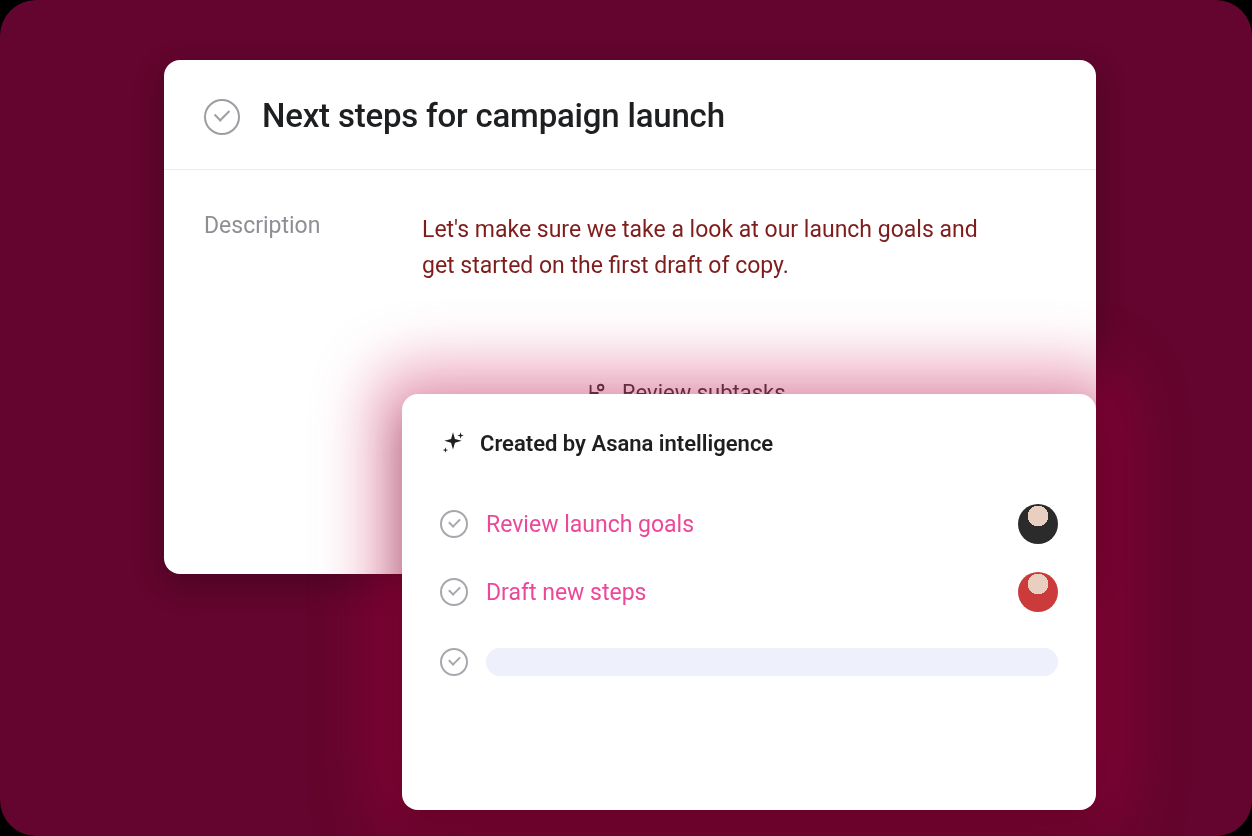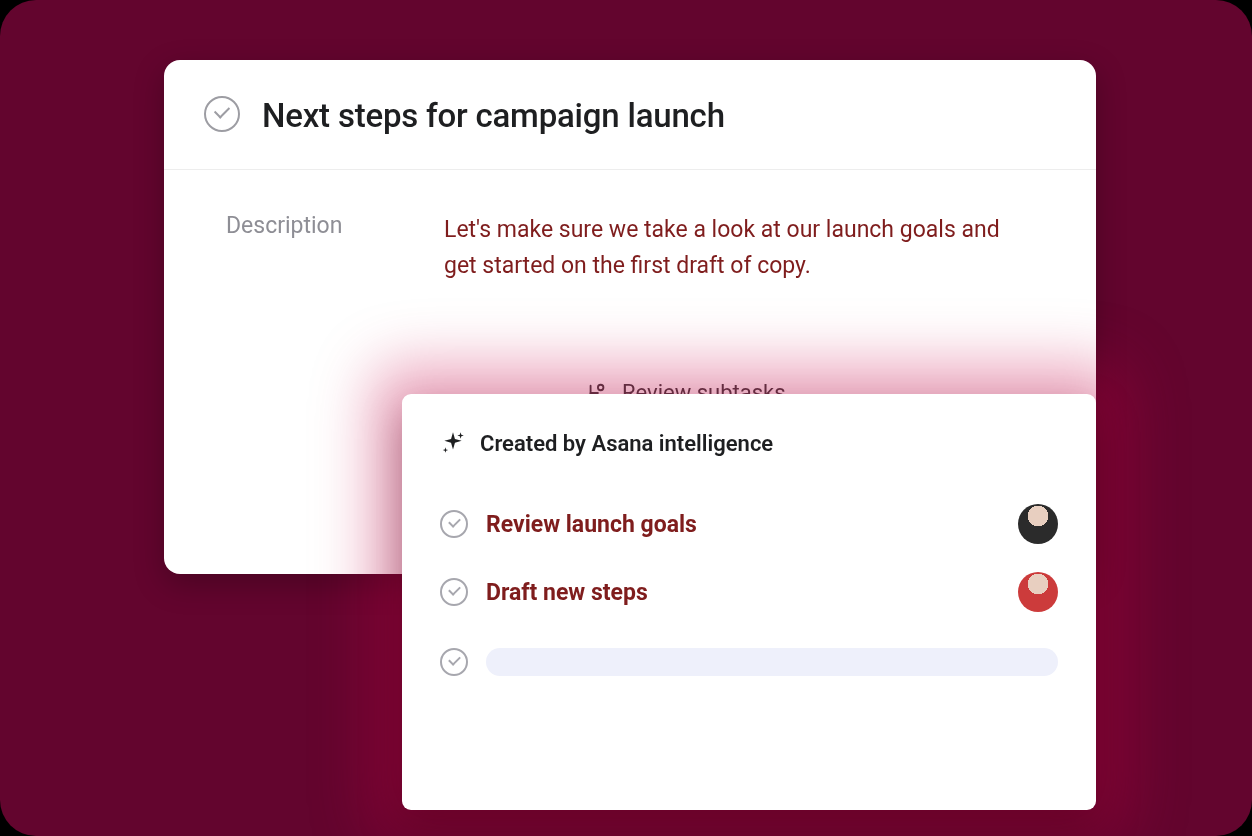--- a/index.html
+++ b/index.html
@@ -26,21 +26,21 @@
     left: 164px;
     top: 60px;
     width: 932px;
     height: 514px;
     background: #ffffff;
     border-radius: 16px;
     box-shadow: 0 10px 30px rgba(0,0,0,0.25);
   }
   .task-header {
     display: flex;
-    align-items: flex-start;
+    align-items: flex-end;
     gap: 22px;
     padding: 36px 24px 34px 40px;
     border-bottom: 1px solid #ededed;
   }
   .check-circle {
     width: 36px; height: 36px;
     flex: 0 0 36px;
     border-radius: 50%;
     border: 2.5px solid #9d9da3;
     position: relative;
@@ -58,21 +58,20 @@
     font-size: 33px;
     font-weight: 500;
     color: #1e1f21;
     letter-spacing: -0.2px;
   }
 
   .task-body {
     display: flex;
     padding: 42px 40px 0 40px;
     gap: 58px;
-    justify-content: center;
   }
   .field-label {
     font-size: 23px;
     color: #8e8e95;
     width: 160px;
     flex: 0 0 160px;
   }
   .field-value {
     font-size: 23px;
     line-height: 1.55;
@@ -99,21 +98,21 @@
   }
 
   
   .ai-card {
     position: absolute;
     left: 402px;
     top: 394px;
     width: 694px;
     height: 416px;
     background: #ffffff;
-    border-radius: 9px;
+    border-radius: 16px;
     box-shadow: 0 0 60px 30px rgba(200, 0, 70, 0.35), 0 20px 40px rgba(0,0,0,0.35);
     padding: 36px 38px 20px 38px;
   }
   .ai-header {
     display: flex;
     align-items: center;
     gap: 14px;
     margin-bottom: 34px;
   }
   .sparkle { width: 26px; height: 26px; }
@@ -140,23 +139,22 @@
     content: "";
     position: absolute;
     left: 7px; top: 6px;
     width: 9px; height: 5px;
     border-left: 2px solid #a7a7ae;
     border-bottom: 2px solid #a7a7ae;
     transform: rotate(-45deg);
   }
   .sub-title {
     font-size: 23px;
-    color: #7f1d1d;
+    color: #ec4899;
     flex: 1 1 auto;
-    font-weight: bold;
   }
   .avatar {
     width: 40px; height: 40px;
     border-radius: 50%;
     flex: 0 0 40px;
     background: #d6d6dd;
     position: relative;
     overflow: hidden;
   }
   .avatar.a1 { background: radial-gradient(circle at 50% 30%, #e8cfc0 0 30%, #2b2b2b 30% 100%); }

